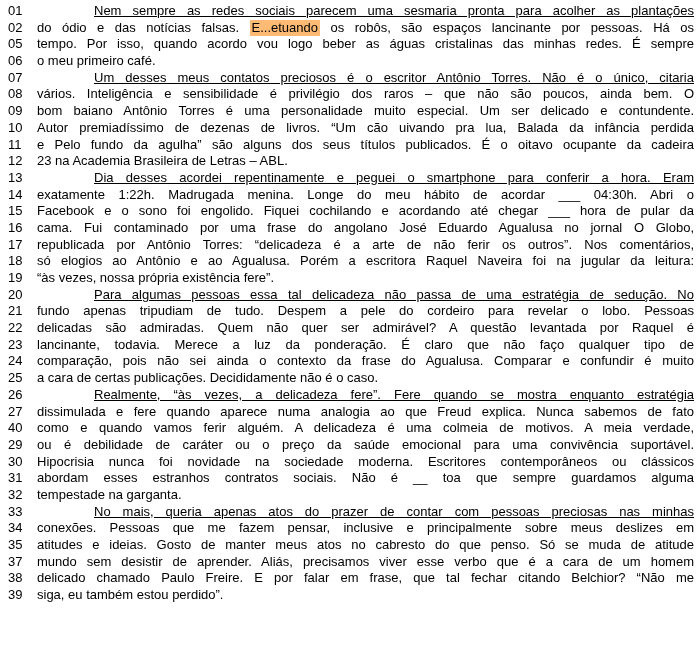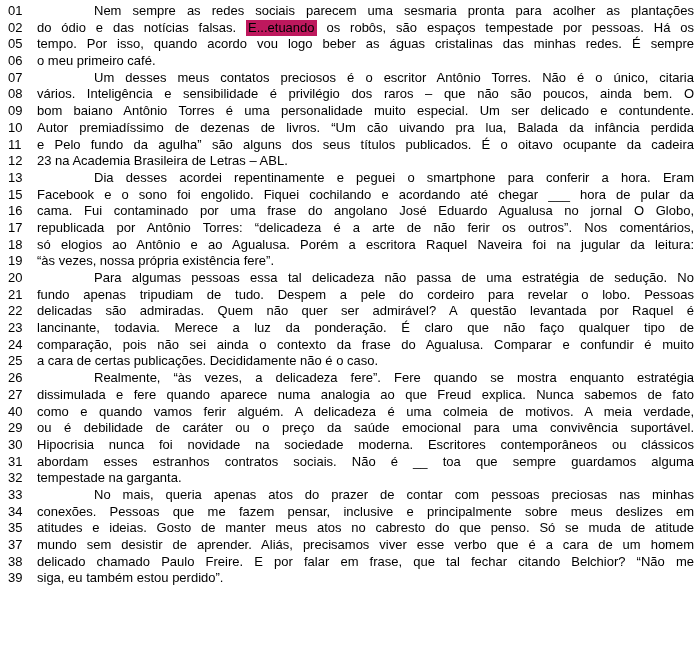--- a/index.html
+++ b/index.html
@@ -38,37 +38,38 @@
     min-width: 0;
     white-space: normal;
     text-align: justify;
     text-align-last: justify;
   }
   .content.para-end {
     text-align-last: left;
   }
   .content.para-start {
     text-indent: 57px;
+    text-decoration: underline;
   }
   .hl {
     background: #d6d6d6;
     padding: 1px 2px;
   }
 </style>
 </head>
 <body>
 
 <main id="doc">
     <div class="line">
       <span class="num">01</span>
       <span class="content para-start">Nem sempre as redes sociais parecem uma sesmaria pronta para acolher as plantações</span>
     </div>
     <div class="line">
       <span class="num">02</span>
-      <span class="content"><span>do ódio e das notícias falsas. </span><span class="hl" style="background: #be185d;">E...etuando</span><span> os robôs, são espaços tempestade por pessoas. Há os</span></span>
+      <span class="content"><span>do ódio e das notícias falsas. </span><span class="hl" style="background: #fdba74;">E...etuando</span><span> os robôs, são espaços lancinante por pessoas. Há os</span></span>
     </div>
     <div class="line">
       <span class="num">05</span>
       <span class="content">tempo. Por isso, quando acordo vou logo beber as águas cristalinas das minhas redes. É sempre</span>
     </div>
     <div class="line">
       <span class="num">06</span>
       <span class="content para-end">o meu primeiro café.</span>
     </div>
     <div class="line">
@@ -91,20 +92,24 @@
       <span class="num">11</span>
       <span class="content">e Pelo fundo da agulha” são alguns dos seus títulos publicados. É o oitavo ocupante da cadeira</span>
     </div>
     <div class="line">
       <span class="num">12</span>
       <span class="content para-end">23 na Academia Brasileira de Letras – ABL.</span>
     </div>
     <div class="line">
       <span class="num">13</span>
       <span class="content para-start">Dia desses acordei repentinamente e peguei o smartphone para conferir a hora. Eram</span>
+    </div>
+    <div class="line">
+      <span class="num">14</span>
+      <span class="content">exatamente 1:22h. Madrugada menina. Longe do meu hábito de acordar ___ 04:30h. Abri o</span>
     </div>
     <div class="line">
       <span class="num">15</span>
       <span class="content">Facebook e o sono foi engolido. Fiquei cochilando e acordando até chegar ___ hora de pular da</span>
     </div>
     <div class="line">
       <span class="num">16</span>
       <span class="content">cama. Fui contaminado por uma frase do angolano José Eduardo Agualusa no jornal O Globo,</span>
     </div>
     <div class="line">

